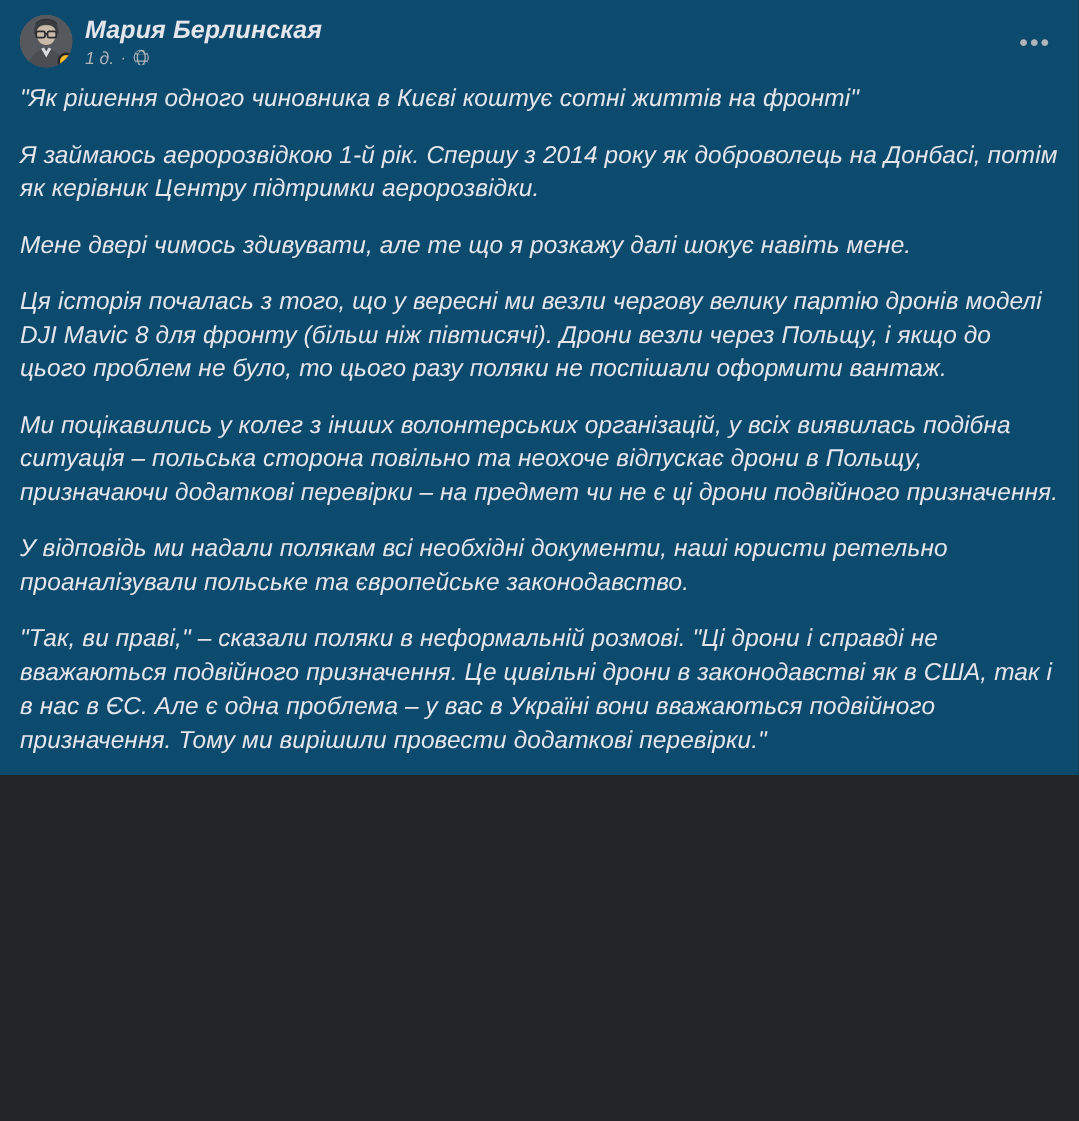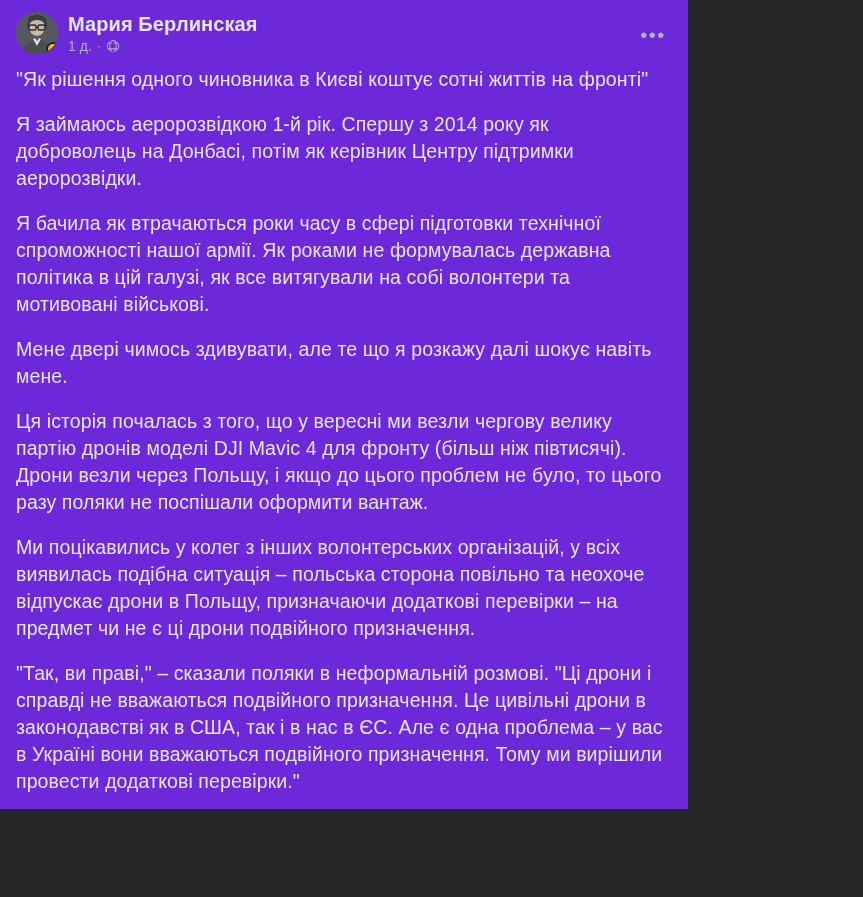--- a/index.html
+++ b/index.html
@@ -8,24 +8,25 @@
     background: #242526;
   }
   body {
     width: 863px;
     min-height: 897px;
     font-family: "Liberation Sans", sans-serif;
     color: #e4e6eb;
     -webkit-font-smoothing: antialiased;
   }
   .post {
-    width: 688px;
+    width: 863px;
     box-sizing: border-box;
     padding: 10px 14px 0 14px;
-    background: #6d28d9;
+    background: #0c4a6e;
+    font-style: italic;
   }
   .post-header {
     display: flex;
     align-items: flex-start;
     padding: 2px 2px 6px 2px;
     position: relative;
   }
   .avatar {
     width: 42px;
     height: 42px;
@@ -140,20 +141,20 @@
         </span>
       </div>
     </div>
 
     <div class="menu-btn">•••</div>
   </div>
 
   <div class="post-body">
     <p class="para">"Як рішення одного чиновника в Києві коштує сотні життів на фронті"</p>
     <p class="para">Я займаюсь аеророзвідкою 1-й рік. Спершу з 2014 року як доброволець на Донбасі, потім як керівник Центру підтримки аеророзвідки.</p>
-    <p class="para">Я бачила як втрачаються роки часу в сфері підготовки технічної спроможності нашої армії. Як роками не формувалась державна політика в цій галузі, як все витягували на собі волонтери та мотивовані військові.</p>
     <p class="para">Мене двері чимось здивувати, але те що я розкажу далі шокує навіть мене.</p>
-    <p class="para">Ця історія почалась з того, що у вересні ми везли чергову велику партію дронів моделі DJI Mavic 4 для фронту (більш ніж півтисячі). Дрони везли через Польщу, і якщо до цього проблем не було, то цього разу поляки не поспішали оформити вантаж.</p>
+    <p class="para">Ця історія почалась з того, що у вересні ми везли чергову велику партію дронів моделі DJI Mavic 8 для фронту (більш ніж півтисячі). Дрони везли через Польщу, і якщо до цього проблем не було, то цього разу поляки не поспішали оформити вантаж.</p>
     <p class="para">Ми поцікавились у колег з інших волонтерських організацій, у всіх виявилась подібна ситуація – польська сторона повільно та неохоче відпускає дрони в Польщу, призначаючи додаткові перевірки – на предмет чи не є ці дрони подвійного призначення.</p>
+    <p class="para">У відповідь ми надали полякам всі необхідні документи, наші юристи ретельно проаналізували польське та європейське законодавство.</p>
     <p class="para">"Так, ви праві," – сказали поляки в неформальній розмові. "Ці дрони і справді не вважаються подвійного призначення. Це цивільні дрони в законодавстві як в США, так і в нас в ЄС. Але є одна проблема – у вас в Україні вони вважаються подвійного призначення. Тому ми вирішили провести додаткові перевірки."</p>
   </div>
 
 </div>
 
 </body></html>

